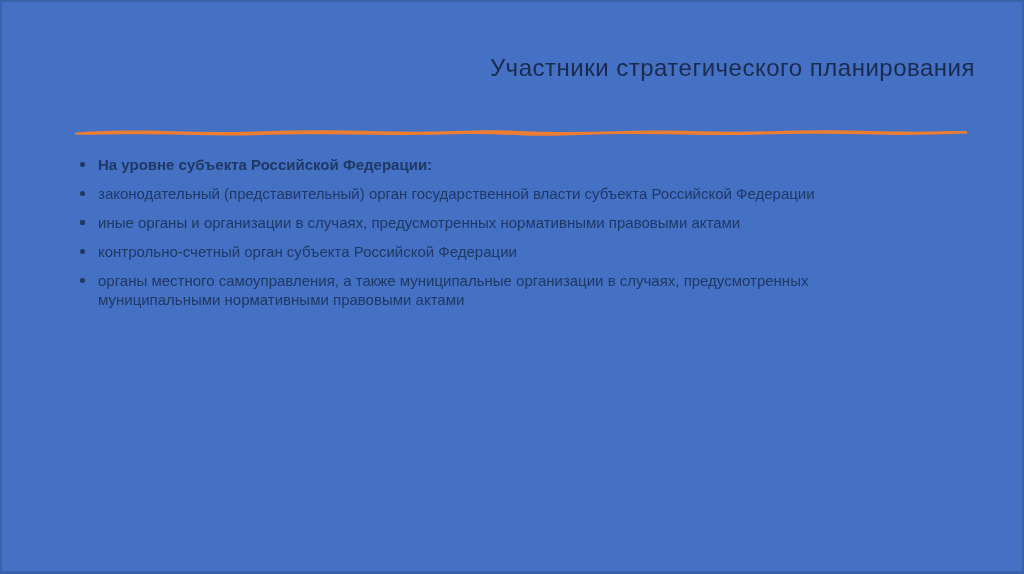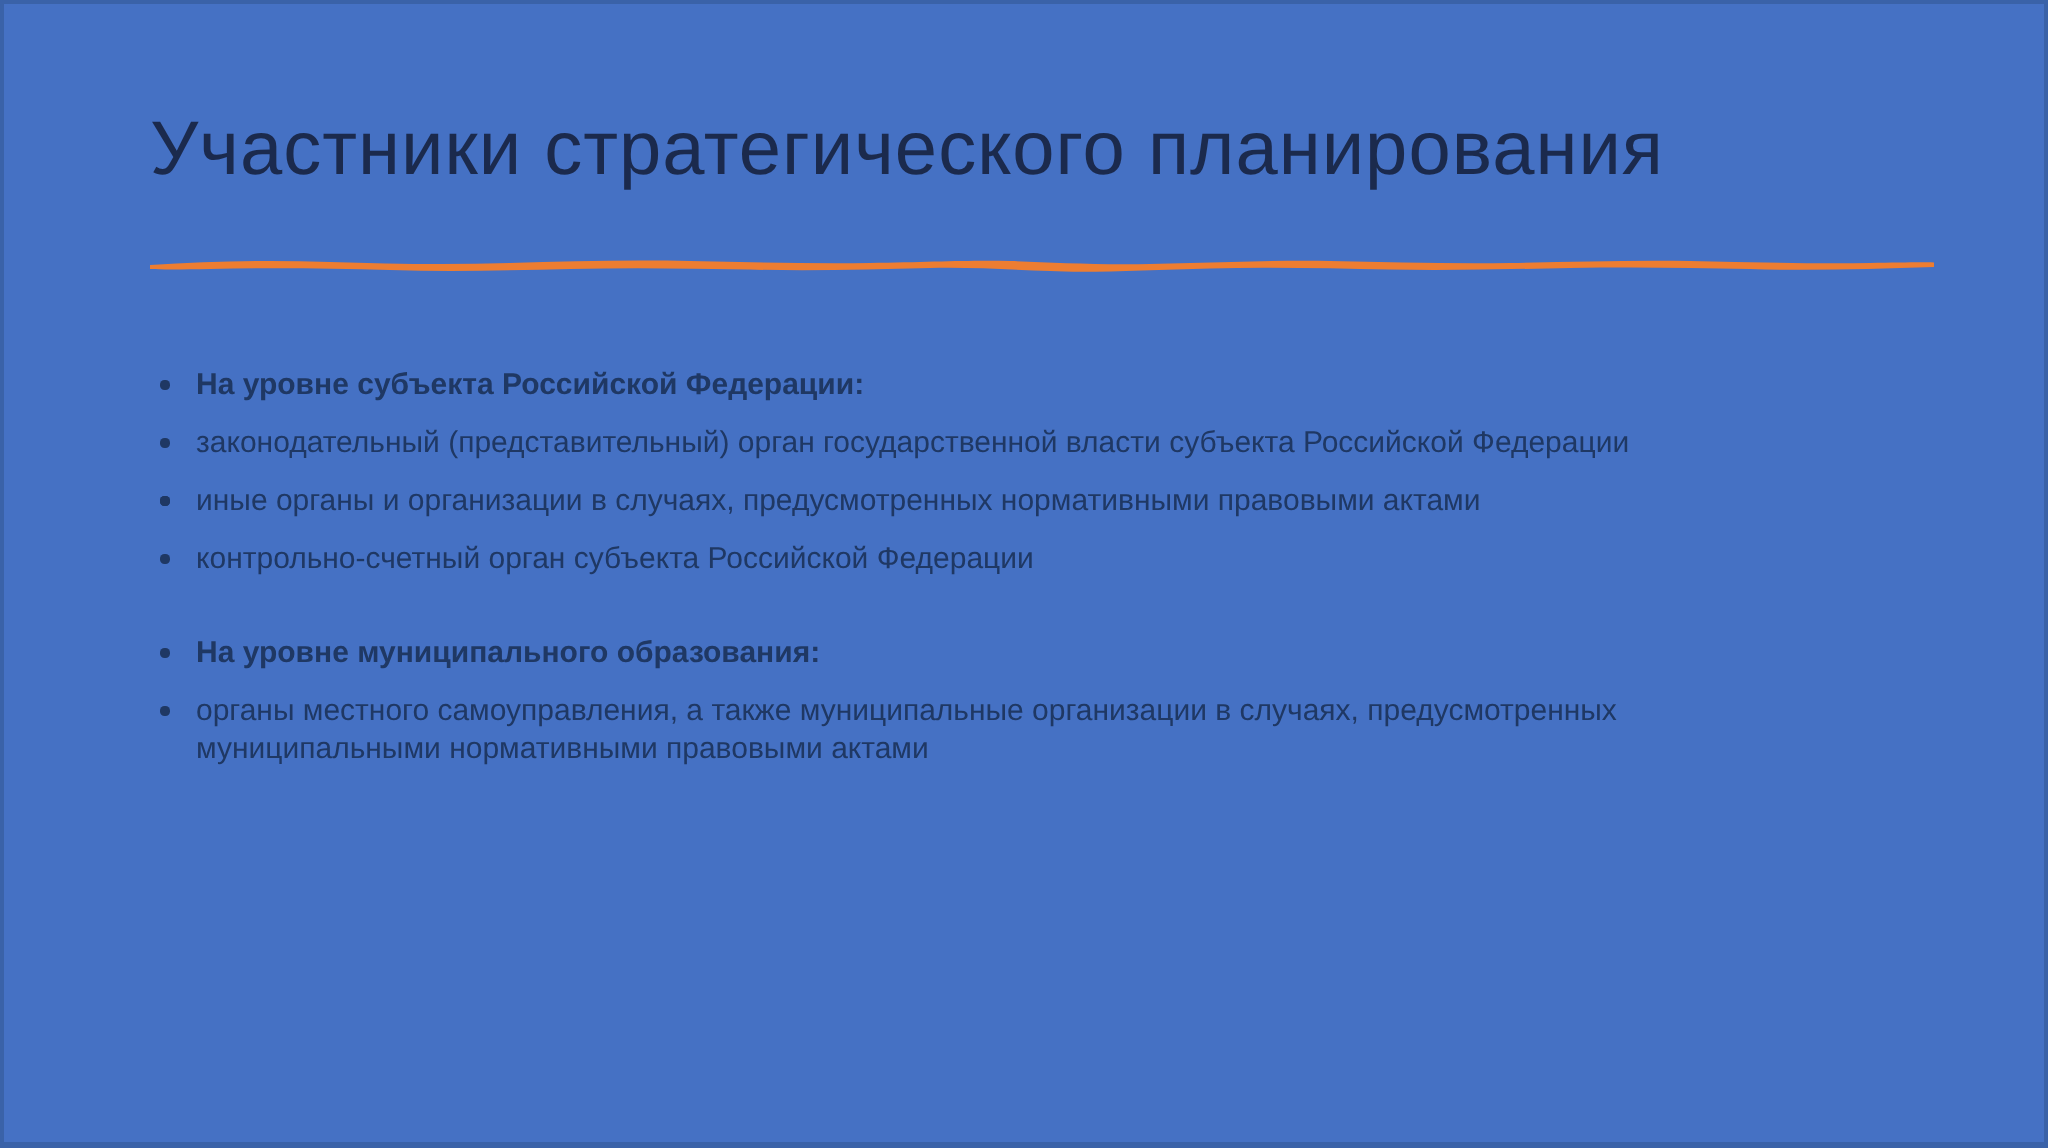--- a/index.html
+++ b/index.html
@@ -23,26 +23,27 @@
     right: 2px;
     bottom: 3px;
     background: var(--bg-color, #4571c4);
   }
   .title {
     position: absolute;
     left: 73px;
     top: 52px;
     margin: 0;
     width: 900px;
-    font-size: 38px;
+    font-size: 24px;
     font-weight: 400;
     letter-spacing: 0.5px;
     line-height: 1.15;
     color: var(--title-color, #1b2a4d);
     white-space: nowrap;
+    text-align: right;
   }
   .divider {
     position: absolute;
     left: 73px;
     top: 122px;
     width: 892px;
     height: 16px;
   }
   .bullets {
     position: absolute;
@@ -56,21 +57,20 @@
     font-size: 15px;
     line-height: 19px;
   }
   .bullets li {
     position: relative;
     padding-left: 21px;
     margin-bottom: 10px;
   }
   .bullets li.bold {
     font-weight: 700;
-    margin-top: 28px;
   }
   .dot {
     position: absolute;
     left: 3px;
     top: 7px;
     width: 4.5px;
     height: 4.5px;
     border-radius: 50%;
     background: var(--body-color, #1f3864);
   }
@@ -109,18 +109,17 @@
                C90,10.2 60,9.8 30,10.5
                C15,10.8 5,10.8 0,10.5 Z" fill="#ED7D31"></path>
     </svg>
 
     <ul class="bullets">
         <li class="bold"><span class="dot"></span><span>На уровне субъекта Российской Федерации:</span></li>
         <li><span class="dot"></span><span>законодательный (представительный) орган государственной власти субъекта Российской Федерации</span></li>
         <li><span class="dot"></span></li>
         <li><span class="dot"></span><span>иные органы и организации в случаях, предусмотренных нормативными правовыми актами</span></li>
         <li><span class="dot"></span><span>контрольно-счетный орган субъекта Российской Федерации</span></li>
-        <li class="bold"><span class="dot"></span><span>На уровне муниципального образования:</span></li>
         <li><span class="dot"></span><span>органы местного самоуправления, а также муниципальные организации в случаях, предусмотренных муниципальными нормативными правовыми актами</span></li>
       </ul>
 
   </div>
 </div>
 
 </body></html>

